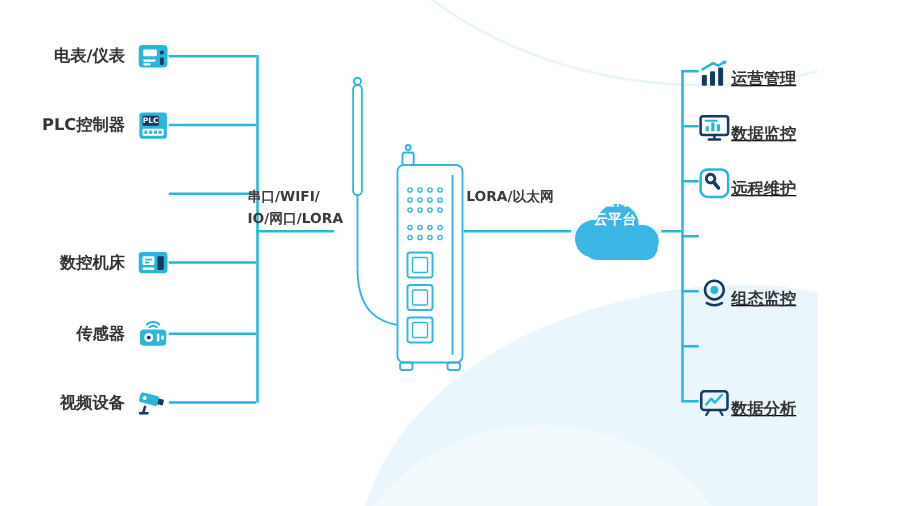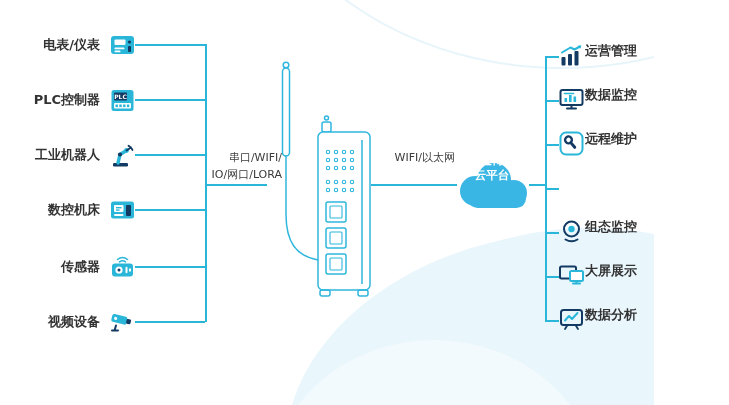--- a/index.html
+++ b/index.html
@@ -9,25 +9,25 @@
   }
   
   .bg1{position:absolute;width:520px;height:370px;right:-150px;bottom:-200px;background:#e9f6fc;border-radius:48%;transform:rotate(-14deg);z-index:0;}
   .bg2{position:absolute;width:330px;height:300px;right:55px;bottom:-235px;background:#f2fafd;border-radius:50%;z-index:0;}
   .bg3{position:absolute;width:640px;height:520px;top:-455px;right:-230px;border:2px solid #e7f5fb;border-radius:50%;background:transparent;z-index:0;}
   
   .hline{position:absolute;height:1.5px;background:#29b6d8;z-index:1;}
   .vline{position:absolute;width:1.5px;background:#29b6d8;z-index:1;}
   
   .lrow{position:absolute;left:18px;width:118px;height:30px;display:flex;justify-content:flex-end;align-items:center;gap:9px;z-index:2;}
-  .rrow{position:absolute;left:558px;height:30px;display:flex;align-items:flex-start;gap:0;z-index:2;}
+  .rrow{position:absolute;left:558px;height:30px;display:flex;align-items:flex-end;gap:0;z-index:2;text-decoration:underline;}
   .dlabel,.flabel{font-size:13px;color:#333;font-weight:600;white-space:nowrap;}
   .icon{width:27px;height:27px;display:block;flex:0 0 27px;}
   .icon svg{width:27px;height:27px;display:block;}
-  .linklabel{position:absolute;text-align:right;font-size:11px;font-weight:400;color:#3a3a3a;line-height:17px;z-index:2;white-space:nowrap;}
+  .linklabel{position:absolute;text-align:left;font-size:11px;font-weight:700;color:#3a3a3a;line-height:17px;z-index:2;white-space:nowrap;}
   .gateway{position:absolute;left:256px;top:56px;width:124px;height:246px;z-index:2;}
   .cloud{position:absolute;left:450px;top:156px;width:84px;height:60px;z-index:3;}
   .cloudtext{position:absolute;left:450px;top:153px;width:84px;text-align:center;color:#fff;font-size:11.5px;font-weight:700;line-height:15px;z-index:4;}
 </style>
 </head>
 <body>
 
 <div class="canvas">
 
   <div class="bg1"></div>
@@ -52,32 +52,20 @@
     <span class="icon">
         <svg viewBox="0 0 27 27">
       <rect x="2.5" y="3" width="22" height="21" rx="2.5" fill="#29b6d8"></rect>
       <rect x="5" y="5.5" width="13" height="8" rx="1" fill="#123a63"></rect>
       <text x="11.5" y="11.7" font-size="6" font-weight="bold" fill="#fff" text-anchor="middle">PLC</text>
       <rect x="5" y="16" width="17" height="5.5" rx="1" fill="#fff"></rect>
       <rect x="6.5" y="17.5" width="2.4" height="2.6" fill="#29b6d8"></rect>
       <rect x="10.3" y="17.5" width="2.4" height="2.6" fill="#29b6d8"></rect>
       <rect x="14.1" y="17.5" width="2.4" height="2.6" fill="#29b6d8"></rect>
       <rect x="17.9" y="17.5" width="2.4" height="2.6" fill="#29b6d8"></rect>
-    </svg>
-      </span>
-  </div>
-  <div class="lrow" style="top:140px">
-    <span class="dlabel">工业机器人</span>
-    <span class="icon">
-        <svg viewBox="0 0 27 27">
-      <rect x="4" y="21" width="15" height="3.5" rx="1.2" fill="#123a63"></rect>
-      <path d="M9 21 L11 12.5 L17.5 8.5" stroke="#29b6d8" stroke-width="3.4" fill="none" stroke-linecap="round" stroke-linejoin="round"></path>
-      <circle cx="11" cy="12.5" r="2.1" fill="#123a63"></circle>
-      <circle cx="17.5" cy="8.5" r="2.4" fill="#29b6d8"></circle>
-      <path d="M17.5 8.5 L22 5.5 M22 5.5 l1.5 2.5 M22 5.5 l-2.5 -1.8" stroke="#123a63" stroke-width="1.8" fill="none" stroke-linecap="round"></path>
     </svg>
       </span>
   </div>
   <div class="lrow" style="top:195px">
     <span class="dlabel">数控机床</span>
     <span class="icon">
         <svg viewBox="0 0 27 27">
       <rect x="2" y="4.5" width="23" height="17" rx="2.5" fill="#29b6d8"></rect>
       <rect x="5" y="8" width="9.5" height="7" rx="1" fill="#fff"></rect>
       <rect x="17" y="8" width="5" height="11" rx="1" fill="#123a63"></rect>
@@ -165,21 +153,21 @@
     <rect x="70" y="172" width="20" height="20" rx="2"></rect>
     <rect x="74" y="176" width="12" height="12" rx="1" stroke-width="1.1"></rect>
     <rect x="70" y="198" width="20" height="20" rx="2"></rect>
     <rect x="74" y="202" width="12" height="12" rx="1" stroke-width="1.1"></rect>
     <rect x="64" y="234" width="10" height="6" rx="2"></rect>
     <rect x="102" y="234" width="10" height="6" rx="2"></rect>
   </svg></div>
 
   <div class="hline" style="left:371px;top:184px;width:86px"></div>
   <div class="linklabel" style="left:373px;top:149px;width:82px">
-    <div>WIFI/以太网</div>
+    <div>LORA/以太网</div>
   </div>
 
   <div class="cloud"><svg viewBox="0 0 84 60">
     <g fill="#3ab6e4">
       <circle cx="25" cy="35" r="15"></circle>
       <circle cx="44" cy="24" r="17"></circle>
       <circle cx="64" cy="37" r="13"></circle>
       <rect x="18" y="33" width="58" height="19" rx="9.5"></rect>
     </g>
   </svg></div>
@@ -238,30 +226,20 @@
   <div class="rrow" style="top:218px">
     <span class="icon">
         <svg viewBox="0 0 27 27">
       <circle cx="13.5" cy="11" r="7.5" fill="none" stroke="#123a63" stroke-width="2"></circle>
       <circle cx="13.5" cy="11" r="3.2" fill="#29b6d8"></circle>
       <path d="M7.5 21.5 q6 3.5 12 0" stroke="#123a63" stroke-width="2" fill="none" stroke-linecap="round"></path>
     </svg>
       </span>
     <span class="flabel">组态监控</span>
   </div>
-  <div class="rrow" style="top:262px">
-    <span class="icon">
-        <svg viewBox="0 0 27 27">
-      <rect x="2" y="4.5" width="16" height="12" rx="1.5" fill="none" stroke="#123a63" stroke-width="2"></rect>
-      <rect x="12" y="9" width="13" height="10" rx="1.5" fill="#fff" stroke="#29b6d8" stroke-width="2"></rect>
-      <path d="M18.5 19 v2.5 M15 21.5 h7" stroke="#29b6d8" stroke-width="2" stroke-linecap="round"></path>
-    </svg>
-      </span>
-    <span class="flabel">大屏展示</span>
-  </div>
   <div class="rrow" style="top:306px">
     <span class="icon">
         <svg viewBox="0 0 27 27">
       <rect x="3" y="4" width="21" height="15" rx="2.5" fill="none" stroke="#123a63" stroke-width="2"></rect>
       <path d="M7 14.5 l4 -4.5 3 3 5.5 -6" stroke="#29b6d8" stroke-width="2" fill="none" stroke-linecap="round" stroke-linejoin="round"></path>
       <path d="M9.5 19 l-2.5 4 M17.5 19 l2.5 4" stroke="#123a63" stroke-width="1.8" stroke-linecap="round"></path>
     </svg>
       </span>
     <span class="flabel">数据分析</span>
   </div>

